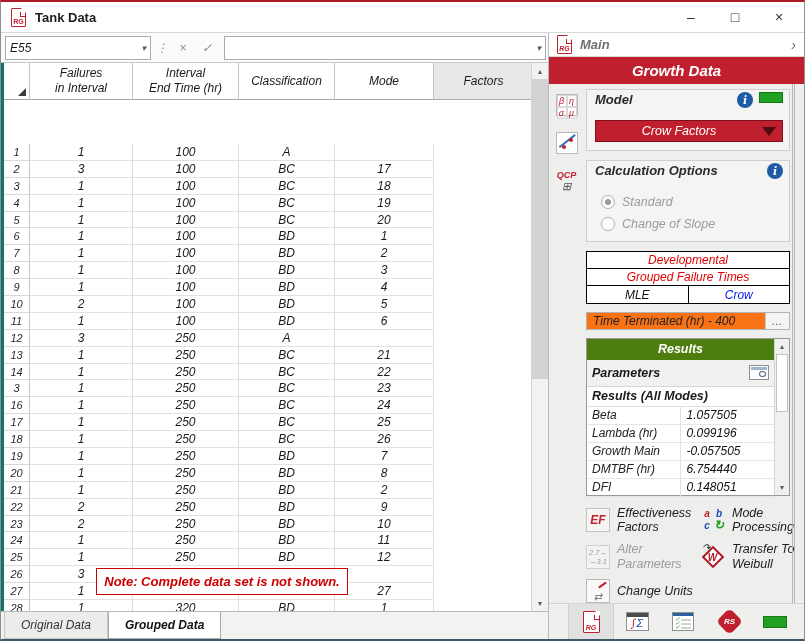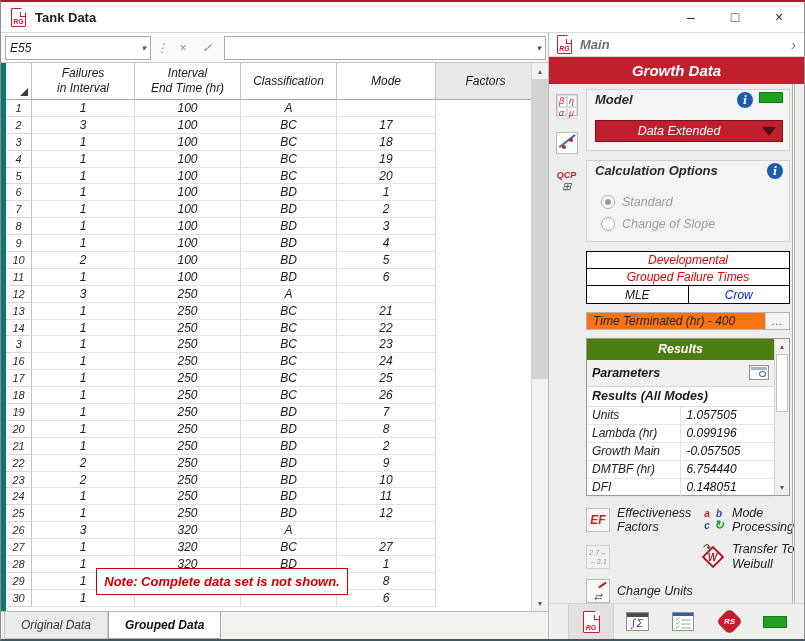--- a/index.html
+++ b/index.html
@@ -28,21 +28,21 @@
   .name-box { width:146px; height:24px; border:1px solid #ababab; background:#fff; display:flex; align-items:center; padding:0 4px; }
   .name-box .val { flex:1; }
   .caret { color:#555; font-size:9px; }
   .grip { color:#8a8a8a; font-size:12px; padding:0 3px; letter-spacing:-1px; }
   .fx-btn { width:22px; height:22px; display:flex; align-items:center; justify-content:center; color:#8a8a8a; font-size:12px; border:1px solid transparent; }
   .formula-field { flex:1; height:24px; border:1px solid #ababab; background:#fff; margin-left:4px; display:flex; align-items:center; padding:0 4px; }
   .formula-field .val { flex:1; }
 
   
   .grid-area { flex:1; display:flex; position:relative; min-height:0; }
-  .grid-cols { flex:1; display:flex; flex-direction:column; min-width:0; border-left:5px solid #0f766e; }
+  .grid-cols { flex:1; display:flex; flex-direction:column; min-width:0; border-left:3px solid #0f766e;gap:44px; }
   .grid-header { display:grid; grid-template-columns:26px 103px 106px 96px 99px 100px; height:37px; flex:0 0 37px; }
   .gh, .gcorner { border-right:1px solid #c4c4c4; border-bottom:1px solid #a9a9a9; background:#fff; display:flex; align-items:center; justify-content:center;
         text-align:center; white-space:pre-line; line-height:1.25; font-size:12px; color:#1a1a1a; }
   .gh.sel { background:#e8e8e8; }
   .gcorner { position:relative; }
   .gcorner::after { content:""; position:absolute; right:3px; bottom:3px; border-bottom:8px solid #3c3c3c; border-left:8px solid transparent; }
   .grid-body { flex:1; overflow:hidden; }
   .gr { display:grid; grid-template-columns:26px 103px 106px 96px 99px 100px; height:16.9px; }
   .rn { border-right:1px solid #c4c4c4; border-bottom:1px solid #d9d9d9; background:#fff; font-size:11px; color:#2a2a2a; display:flex; align-items:center; justify-content:center; }
   .gc { border-right:1px solid #dcdcdc; border-bottom:1px solid #e2e2e2; display:flex; align-items:center; justify-content:center; font-size:12px; }
@@ -479,21 +479,21 @@
 
         <div class="panel-content">
 
           <div class="group model">
             <div class="group-head">
               <span class="group-title">Model</span>
               <span class="info-icon">i</span>
               <span class="green-ind"></span>
             </div>
             <div class="crow-btn">
-              <span class="lbl">Data Extended</span>
+              <span class="lbl">Crow Factors</span>
               <span class="dd-tri"></span>
             </div>
           </div>
 
           <div class="group calc">
             <div class="group-head">
               <span class="group-title">Calculation Options</span>
               <span class="info-icon">i</span>
             </div>
             <div class="radio-row">
@@ -523,21 +523,21 @@
           <div class="results">
             <div class="res-main">
               <div class="res-header">Results</div>
               <div class="param-row">
                 <span class="pl">Parameters</span>
                 <span class="win-ico"></span>
               </div>
               <div class="res-section">Results (All Modes)</div>
               <div>
                   <div class="rrow">
-                    <div class="rl">Units</div>
+                    <div class="rl">Beta</div>
                     <div class="rv">1.057505</div>
                   </div>
                   <div class="rrow">
                     <div class="rl">Lambda (hr)</div>
                     <div class="rv">0.099196</div>
                   </div>
                   <div class="rrow">
                     <div class="rl">Growth Main</div>
                     <div class="rv">-0.057505</div>
                   </div>
@@ -571,20 +571,21 @@
                 <span class="c">c</span>
                 <span class="r">↻</span>
               </span>
               <span class="albl">Mode Processing</span>
             </div>
             <div class="action disabled">
               <span class="alter-ico">
                 <span>2.7→</span>
                 <span>→3.1</span>
               </span>
+              <span class="albl">Alter Parameters</span>
             </div>
             <div class="action">
               <span class="tw-ico">
                 <span class="arr">↷</span>
                 <span class="dia">
                     <span>W</span>
                   </span>
               </span>
               <span class="albl">Transfer To Weibull</span>
             </div>

